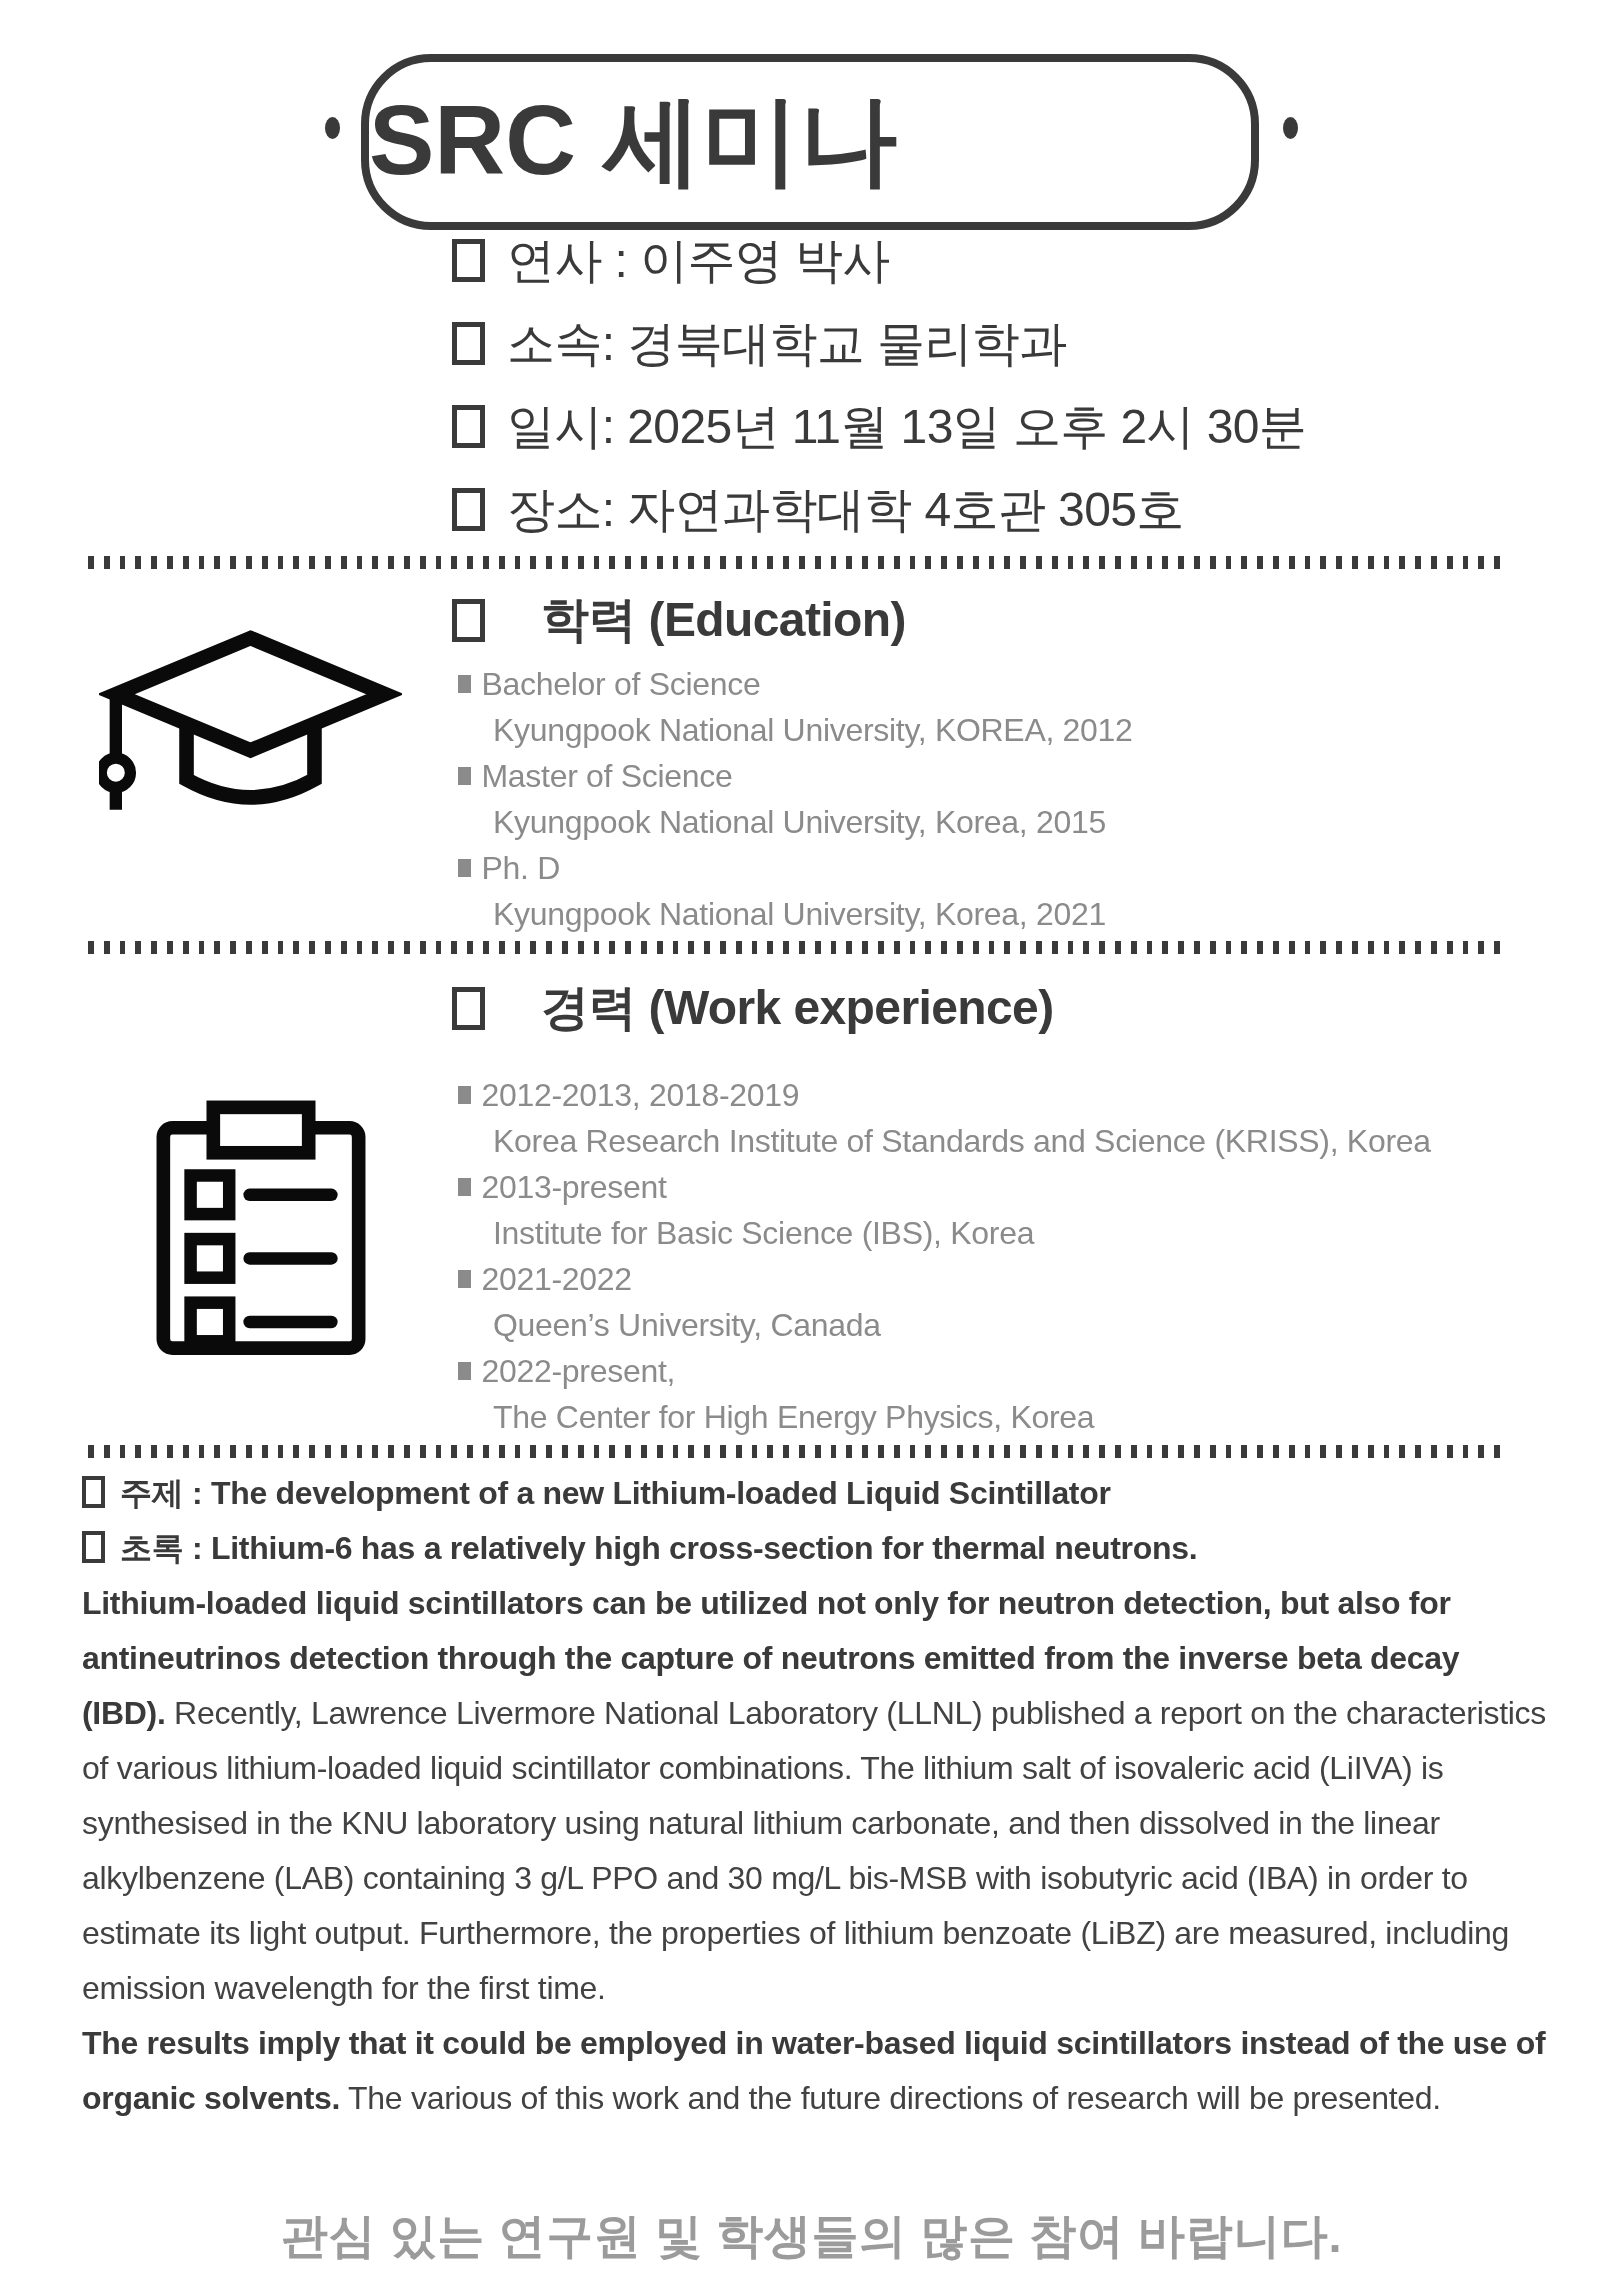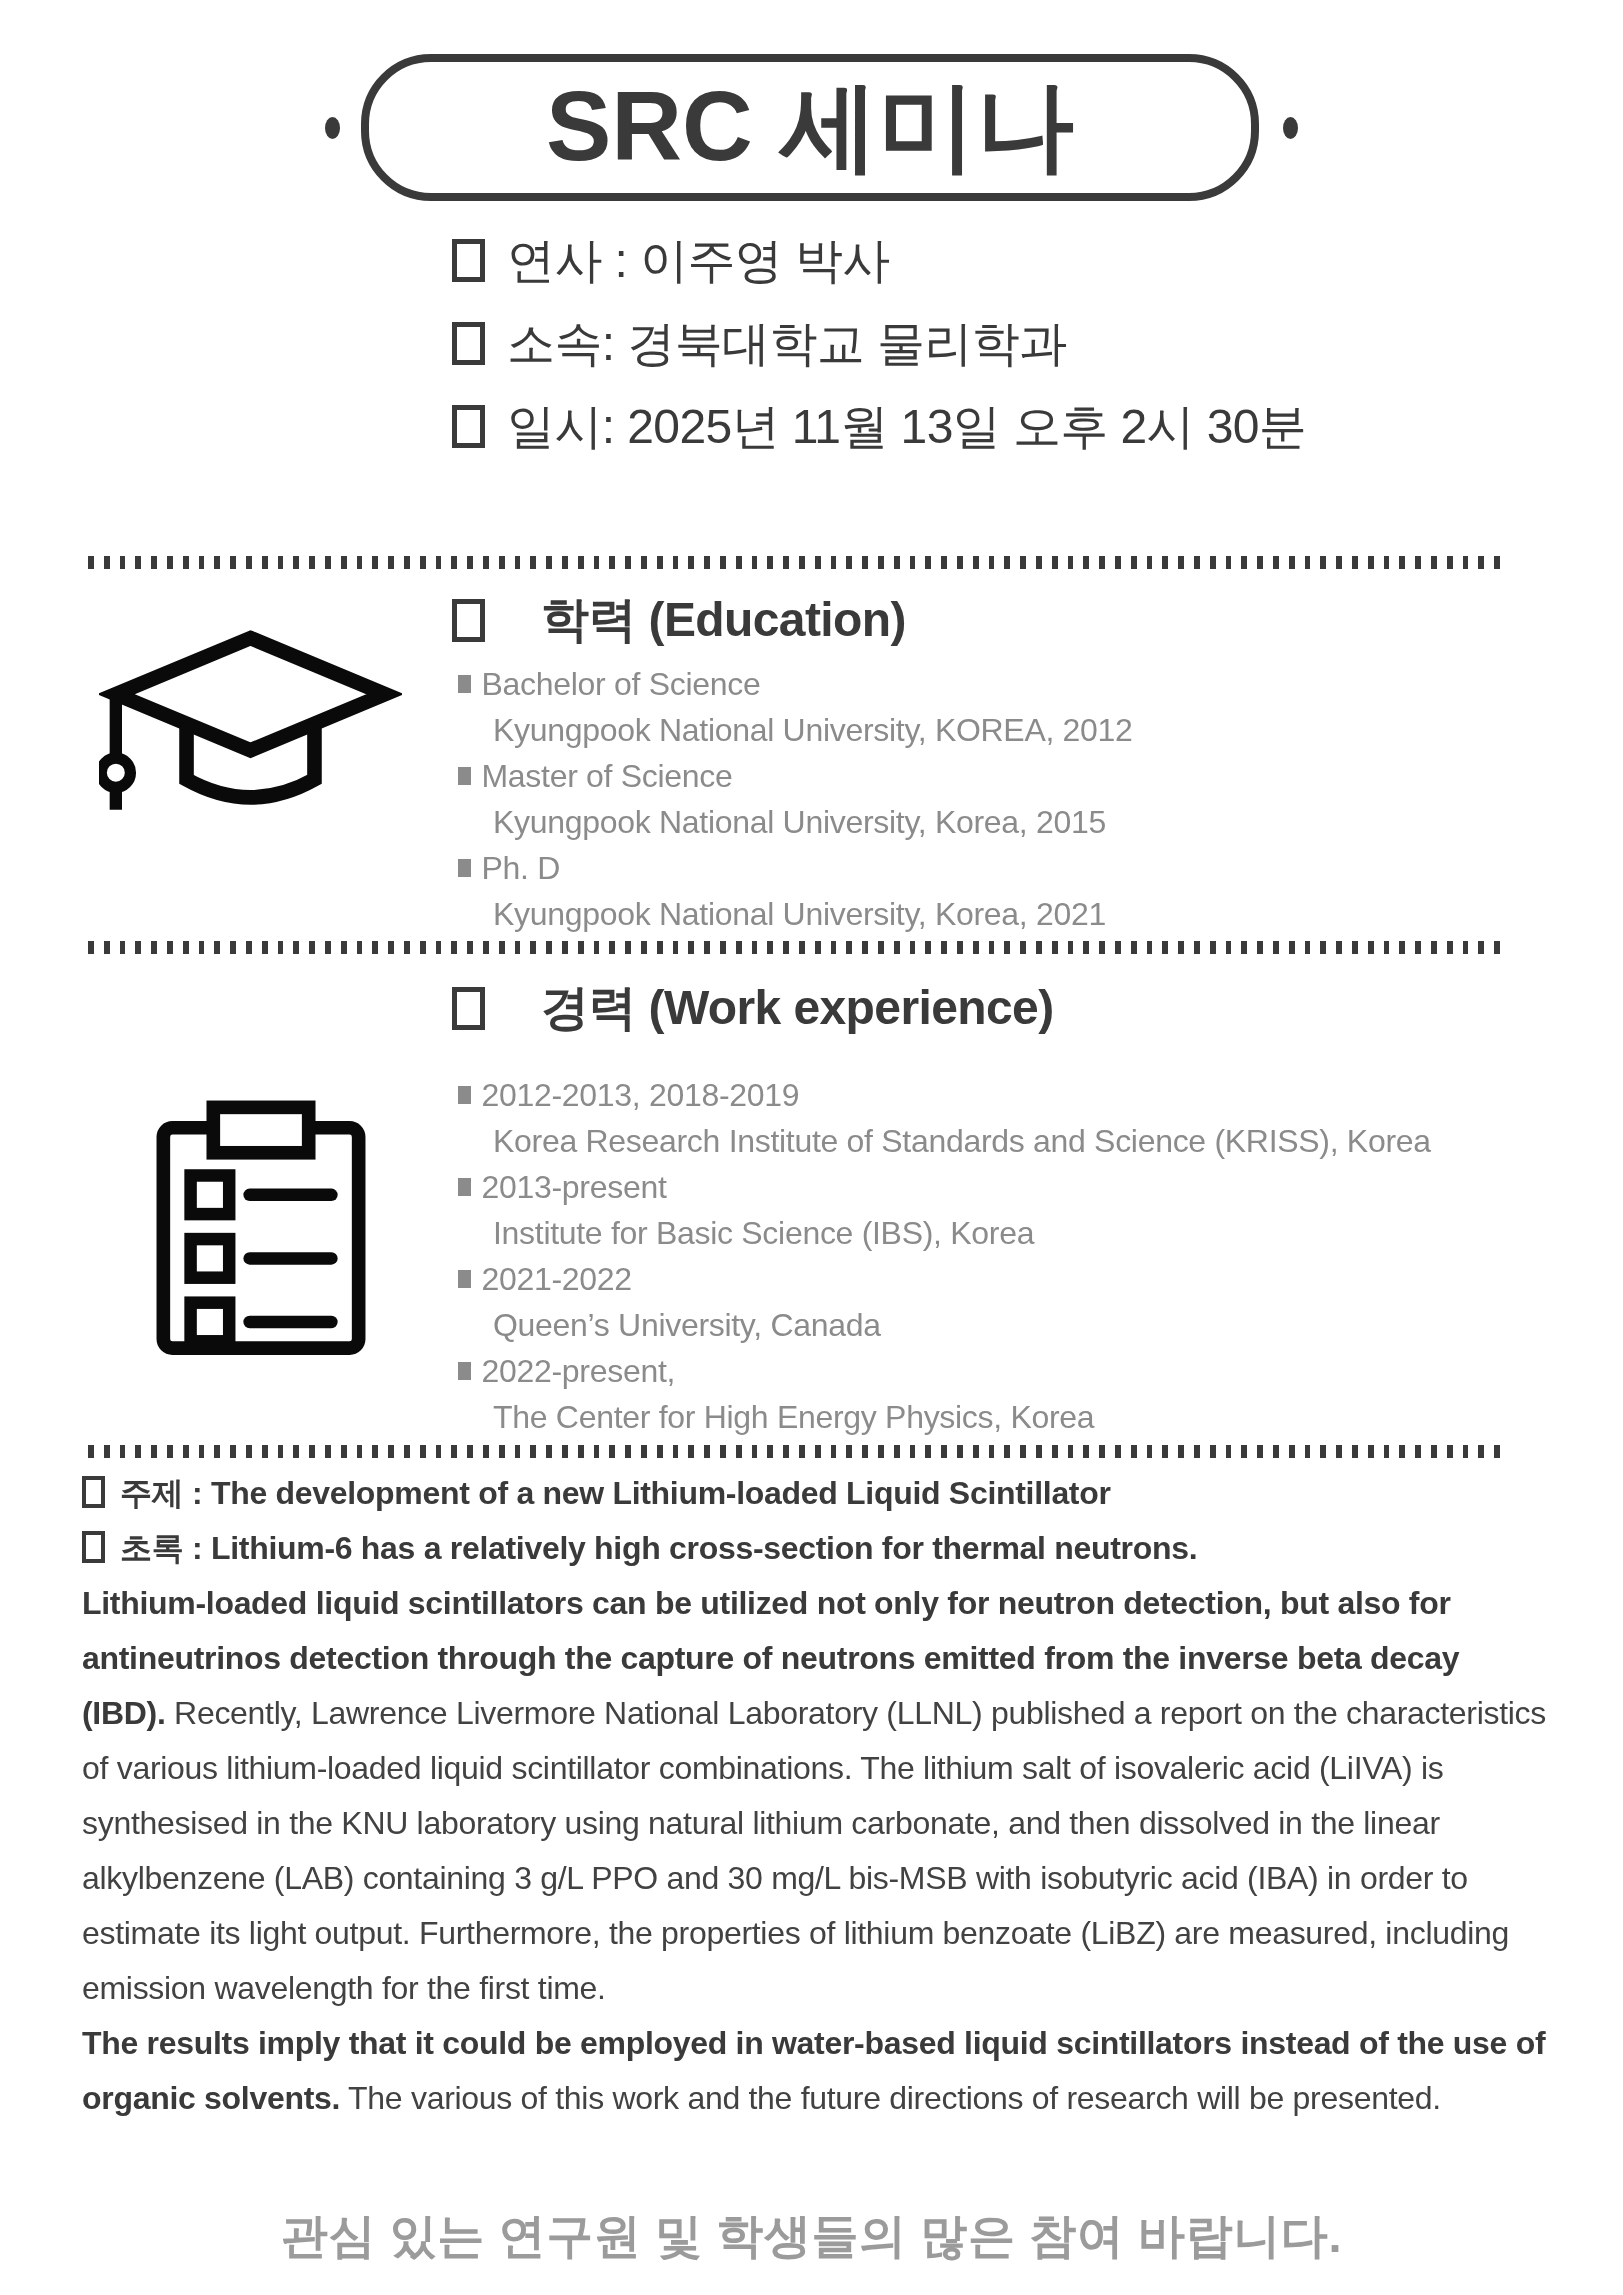--- a/index.html
+++ b/index.html
@@ -5,23 +5,23 @@
   html,body{margin:0;padding:0;background:#ffffff;}
   body{
     width:1623px;height:2295px;
     font-family:"Liberation Sans","DejaVu Sans",sans-serif;
     color:#3a3a3a;
   }
   .poster{position:relative;width:1623px;height:2295px;background:#fff;overflow:hidden;}
 
   
   .title-box{
-    position:absolute;left:361px;top:54px;width:898px;height:147px;
+    position:absolute;left:361px;top:54px;width:898px;height:176px;
     box-sizing:border-box;border:8.8px solid #3a3a3a;border-radius:70px;
-    display:flex;align-items:center;justify-content:center;
+    display:flex;align-items:center;
   }
   .title-text{font-size:98px;font-weight:700;letter-spacing:0px;color:#3a3a3a;}
   .title-dot{position:absolute;width:15px;height:22px;border-radius:50%;background:#3a3a3a;top:117px;}
   .title-dot.left{left:325px;}
   .title-dot.right{left:1283px;}
 
   
   .info{position:absolute;left:452px;top:219px;}
   .info-row{display:flex;align-items:center;height:83px;font-size:48px;font-weight:400;letter-spacing:-0.6px;white-space:nowrap;}
   .cbx{box-sizing:border-box;width:33px;height:43px;border:5.8px solid #3a3a3a;margin-right:22px;flex:0 0 auto;background:#fff;}
@@ -81,20 +81,24 @@
       <span class="cbx"></span>
       <span>연사 : 이주영 박사</span>
     </div>
     <div class="info-row">
       <span class="cbx"></span>
       <span>소속: 경북대학교 물리학과</span>
     </div>
     <div class="info-row">
       <span class="cbx"></span>
       <span>일시: 2025년 11월 13일 오후 2시 30분</span>
+    </div>
+    <div class="info-row">
+      <span class="cbx"></span>
+      <span>장소: 자연과학대학 4호관 305호</span>
     </div>
   </div>
 
   <div class="divider d1"></div>
 
   <svg class="icon-cap" width="303" height="222" viewBox="0 0 270 195" fill="none">
     <polygon points="135,12 255,62 135,112 15,62" fill="#ffffff" stroke="#0a0a0a" stroke-width="13" stroke-linejoin="miter"></polygon>
     <path d="M78,87 L78,138 Q135,170 192,138 L192,87" fill="none" stroke="#0a0a0a" stroke-width="13"></path>
     <line x1="15" y1="62" x2="15" y2="119" stroke="#0a0a0a" stroke-width="11"></line>
     <circle cx="15" cy="132" r="13" fill="#ffffff" stroke="#0a0a0a" stroke-width="10"></circle>

